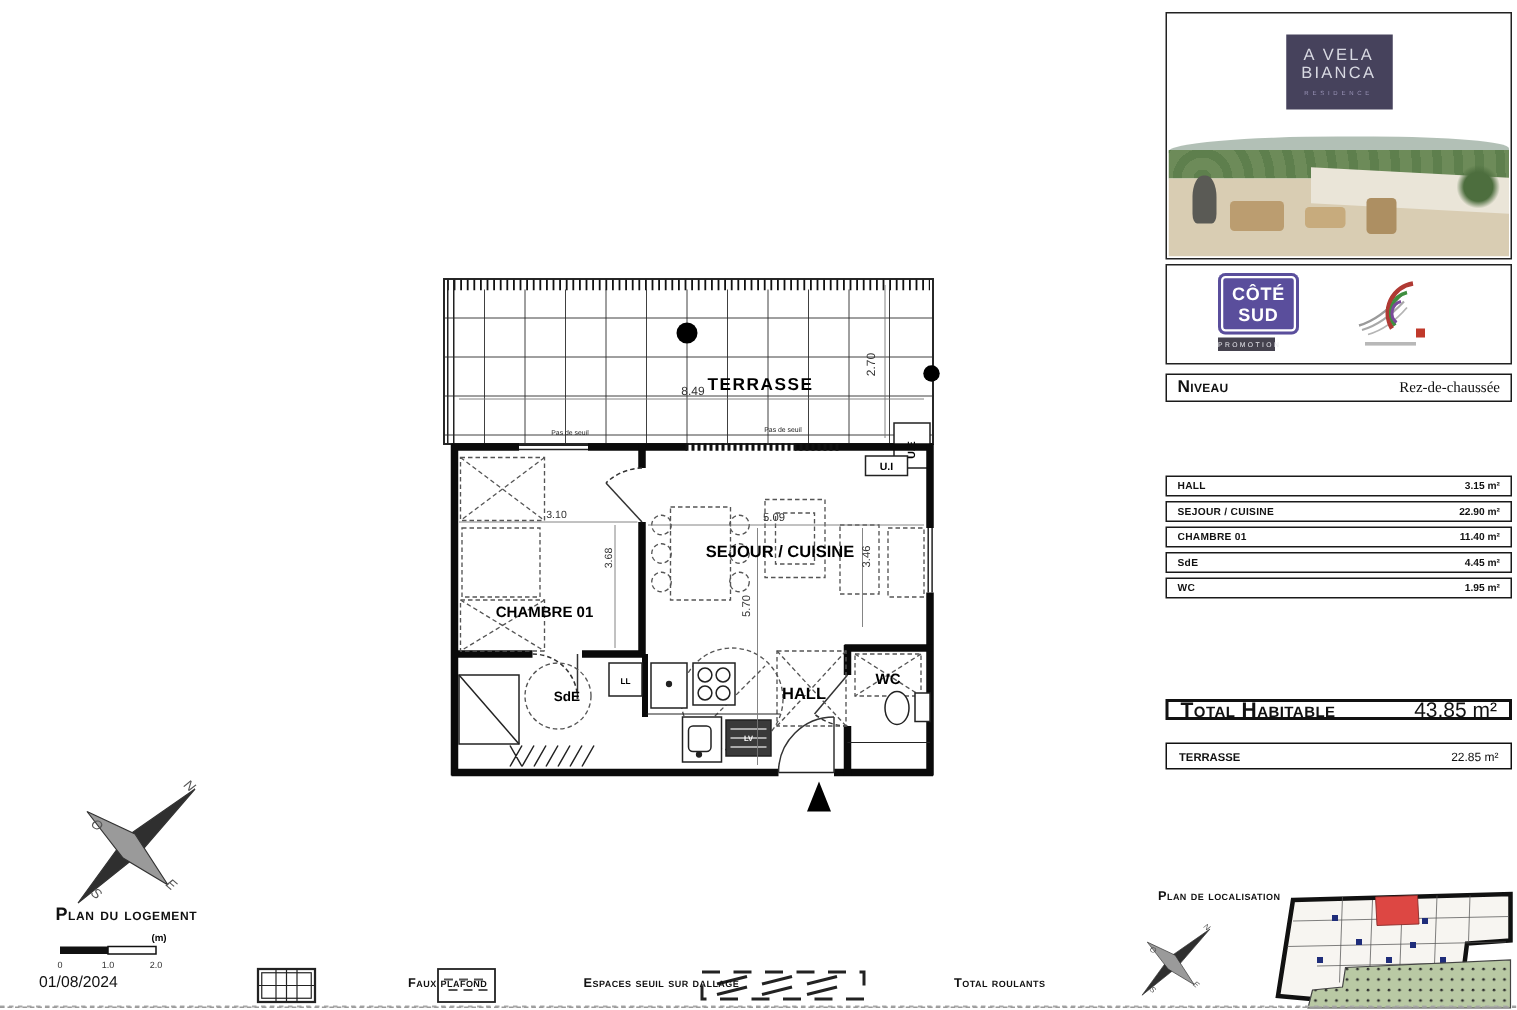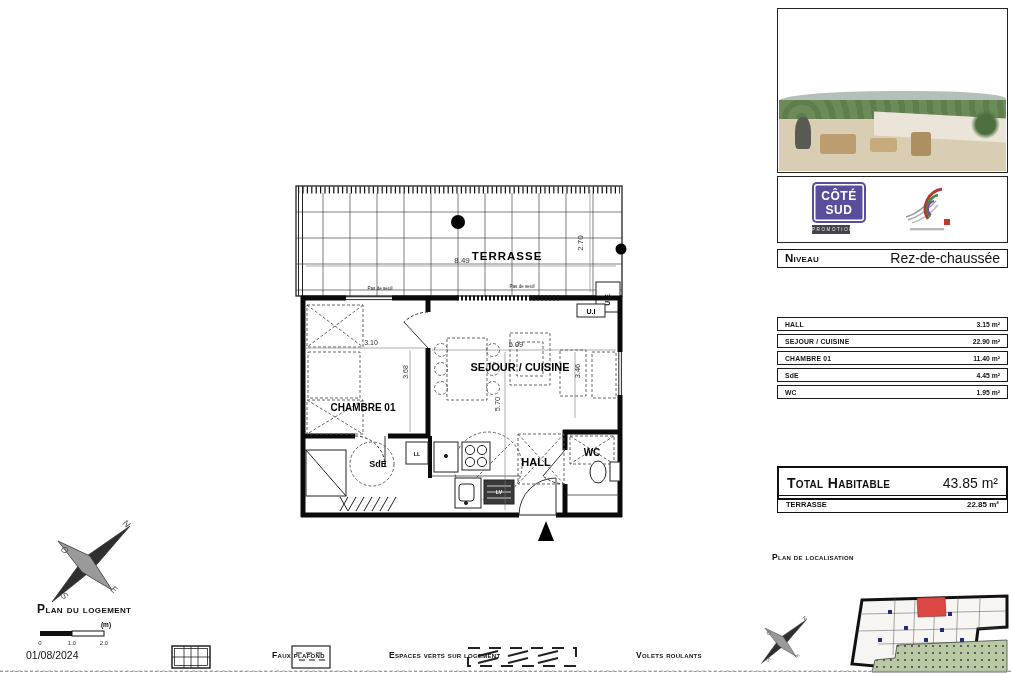--- a/index.html
+++ b/index.html
@@ -4,21 +4,21 @@
 <style>
   html,body{margin:0;padding:0;background:#fff;}
   .page{position:relative;width:1011px;height:673px;background:#fff;overflow:hidden;
         font-family:"Liberation Sans",sans-serif;color:#111;}
   .plan-svg{position:absolute;left:0;top:0;width:1011px;height:673px;}
   svg text{font-family:"Liberation Sans",sans-serif;}
   .sc{font-variant:small-caps;}
   .doc-title{position:absolute;left:37px;top:602px;font-size:12px;font-weight:bold;letter-spacing:.4px;}
   .doc-date{position:absolute;left:26px;top:649px;font-size:10.5px;}
   .legend-label{position:absolute;top:650px;font-size:8.5px;font-weight:bold;letter-spacing:.3px;margin-left:44px;}
-  .loc-title{position:absolute;left:772px;top:552px;font-size:8.5px;font-weight:bold;letter-spacing:.3px;}
+  .loc-title{position:absolute;left:772px;top:592px;font-size:8.5px;font-weight:bold;letter-spacing:.3px;}
   
   .side-panel{position:absolute;left:777px;top:0;width:232px;height:673px;}
   .card{position:absolute;left:0;right:1px;border:1.3px solid #222;background:#fff;}
   .photo-card{top:8px;height:163px;}
   .residence-badge{position:absolute;left:50%;transform:translateX(-50%);top:14px;width:71px;height:50px;
       background:#46425c;color:#d8d9e2;text-align:center;padding-top:8px;box-sizing:border-box;}
   .residence-badge .l1,.residence-badge .l2{font-size:11px;letter-spacing:1.5px;line-height:12px;}
   .residence-badge .sub{font-size:4px;letter-spacing:2.5px;color:#9a94b8;margin-top:4px;}
   .photo{position:absolute;left:1px;right:1px;bottom:1px;height:93px;overflow:hidden;
       background:linear-gradient(180deg,#ccd7dd 0%,#c3cfd4 13%,#b0c0ba 19%,#95a98f 25%,#7e9668 33%,#6d8b59 40%,#dacf b4 46%,#d9cdb3 48%,#d3c6aa 100%);}
@@ -37,33 +37,33 @@
   .cotesud .sq{width:54px;height:41px;background:#5a4e9c;border-radius:5px;box-shadow:inset 0 0 0 2px #5a4e9c, inset 0 0 0 3.5px #fff;
       color:#fff;text-align:center;font-weight:bold;font-size:12px;line-height:14px;padding-top:7px;box-sizing:border-box;letter-spacing:.5px;}
   .cotesud .bar{margin-top:2px;height:9px;background:#45424e;color:#e8e8ee;font-size:4.5px;letter-spacing:1.6px;text-align:center;line-height:9px;}
   .architect{position:absolute;left:122px;top:6px;}
   
   .row{position:relative;left:0;box-sizing:border-box;background:#fff;border:1.5px solid #1a1a1a;
        display:flex;justify-content:space-between;align-items:center;padding:0 7px;margin-bottom:3.5px;width:231px;}
   .info-rows{position:absolute;top:249px;left:0;}
   .info-rows .row{height:18.5px;}
   .info-rows .lab{font-variant:small-caps;font-weight:bold;font-size:11.5px;letter-spacing:.2px;}
-  .info-rows .val{font-size:14px;}
+  .info-rows .val{font-size:10px;font-family:Liberation Serif, serif;}
   .room-rows{position:absolute;top:317px;left:0;}
   .room-rows .row{height:14px;border-width:1.2px;margin-bottom:3px;}
   .room-rows .lab{font-size:6.8px;font-weight:bold;letter-spacing:.2px;}
   .room-rows .val{font-size:6.8px;font-weight:bold;}
-  .total-big{position:absolute;top:466px;left:0;width:231px;height:34px;border:2px solid #111;box-sizing:border-box;
+  .total-big{position:absolute;top:466px;left:0;width:231px;height:14px;border:2px solid #111;box-sizing:border-box;
        display:flex;justify-content:space-between;align-items:center;padding:0 8px;}
   .total-big .lab{font-variant:small-caps;font-weight:bold;font-size:14px;letter-spacing:.3px;}
   .total-big .val{font-weight:normal;font-size:14px;}
   .total-small{position:absolute;top:495px;left:0;width:231px;height:18px;border:1.3px solid #111;box-sizing:border-box;
        display:flex;justify-content:space-between;align-items:center;padding:0 8px;}
   .total-small .lab{font-size:7.5px;font-weight:bold;}
-  .total-small .val{font-size:8px;font-weight:bold;}
+  .total-small .val{font-size:8px;font-weight:normal;}
   .page-bottom-edge{position:absolute;left:0;right:0;bottom:1px;border-bottom:1.5px dashed #9a9a9a;}
 </style>
 </head>
 <body>
 
 <div class="page">
 
   <svg class="plan-svg" viewBox="0 0 1011 673">
     <defs>
       <pattern id="dotp" width="7" height="7" patternUnits="userSpaceOnUse">
@@ -308,27 +308,32 @@
       </g>
       <polygon points="897,645 1007,640 1007,672 872,672 875,660 895,658" fill="url(#dotp)" stroke="#444" stroke-width="0.8"></polygon>
     </g>
 
     <line x1="0" y1="671" x2="1011" y2="671" stroke="#aaa" stroke-width="1.2" stroke-dasharray="3 3"></line>
   </svg>
 
   <div class="doc-title sc">Plan du logement</div>
   <div class="doc-date">01/08/2024</div>
   <div class="legend-label sc" style="left:228px">Faux plafond</div>
-  <div class="legend-label sc" style="left:345px">Espaces verts sur logement</div>
-  <div class="legend-label sc" style="left:592px">Volets roulants</div>
+  <div class="legend-label sc" style="left:345px">Espaces seuil sur dallage</div>
+  <div class="legend-label sc" style="left:592px">Total roulants</div>
   <div class="loc-title sc">Plan de localisation</div>
 
   <div class="side-panel">
 
     <div class="card photo-card">
+      <div class="residence-badge">
+        <div class="l1">A VELA</div>
+        <div class="l2">BIANCA</div>
+        <div class="sub">RESIDENCE</div>
+      </div>
       <div class="photo">
         <div class="hills"></div>
         <div class="veg"></div>
         <div class="floor"></div>
         <div class="parapet"></div>
         <div class="person"></div>
         <div class="fur1"></div>
         <div class="fur2"></div>
         <div class="fur3"></div>
         <div class="plant"></div>

